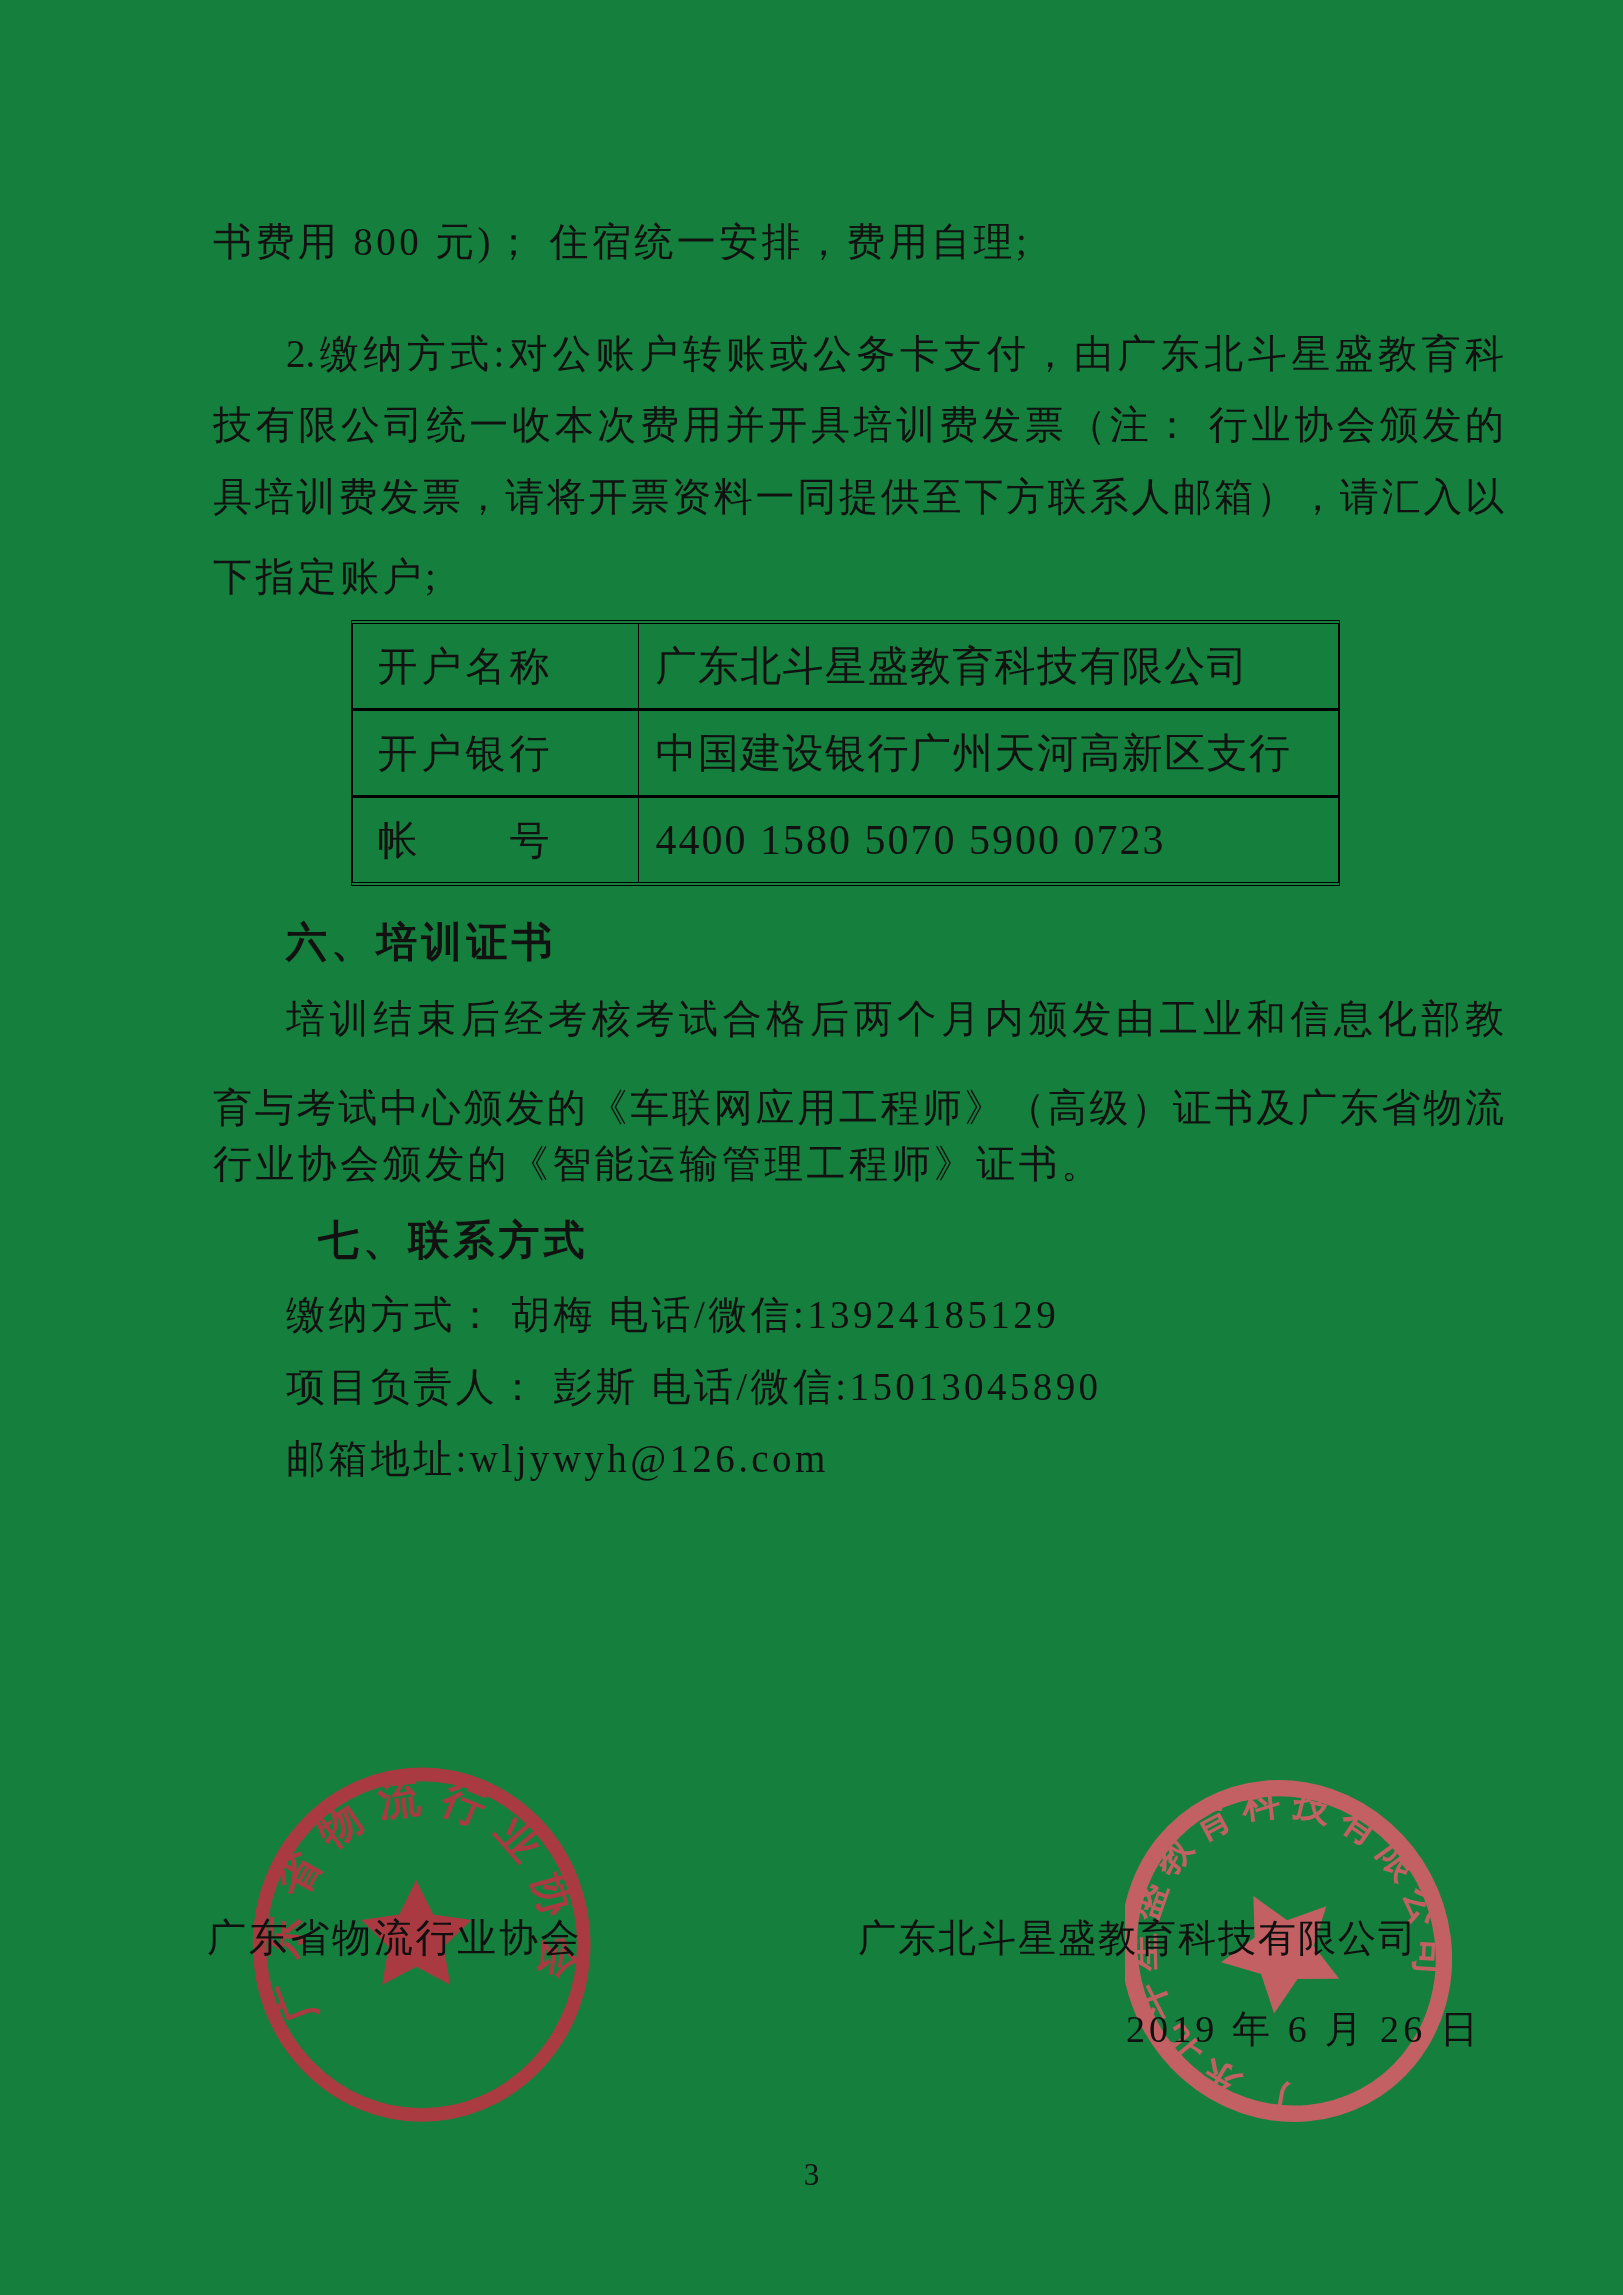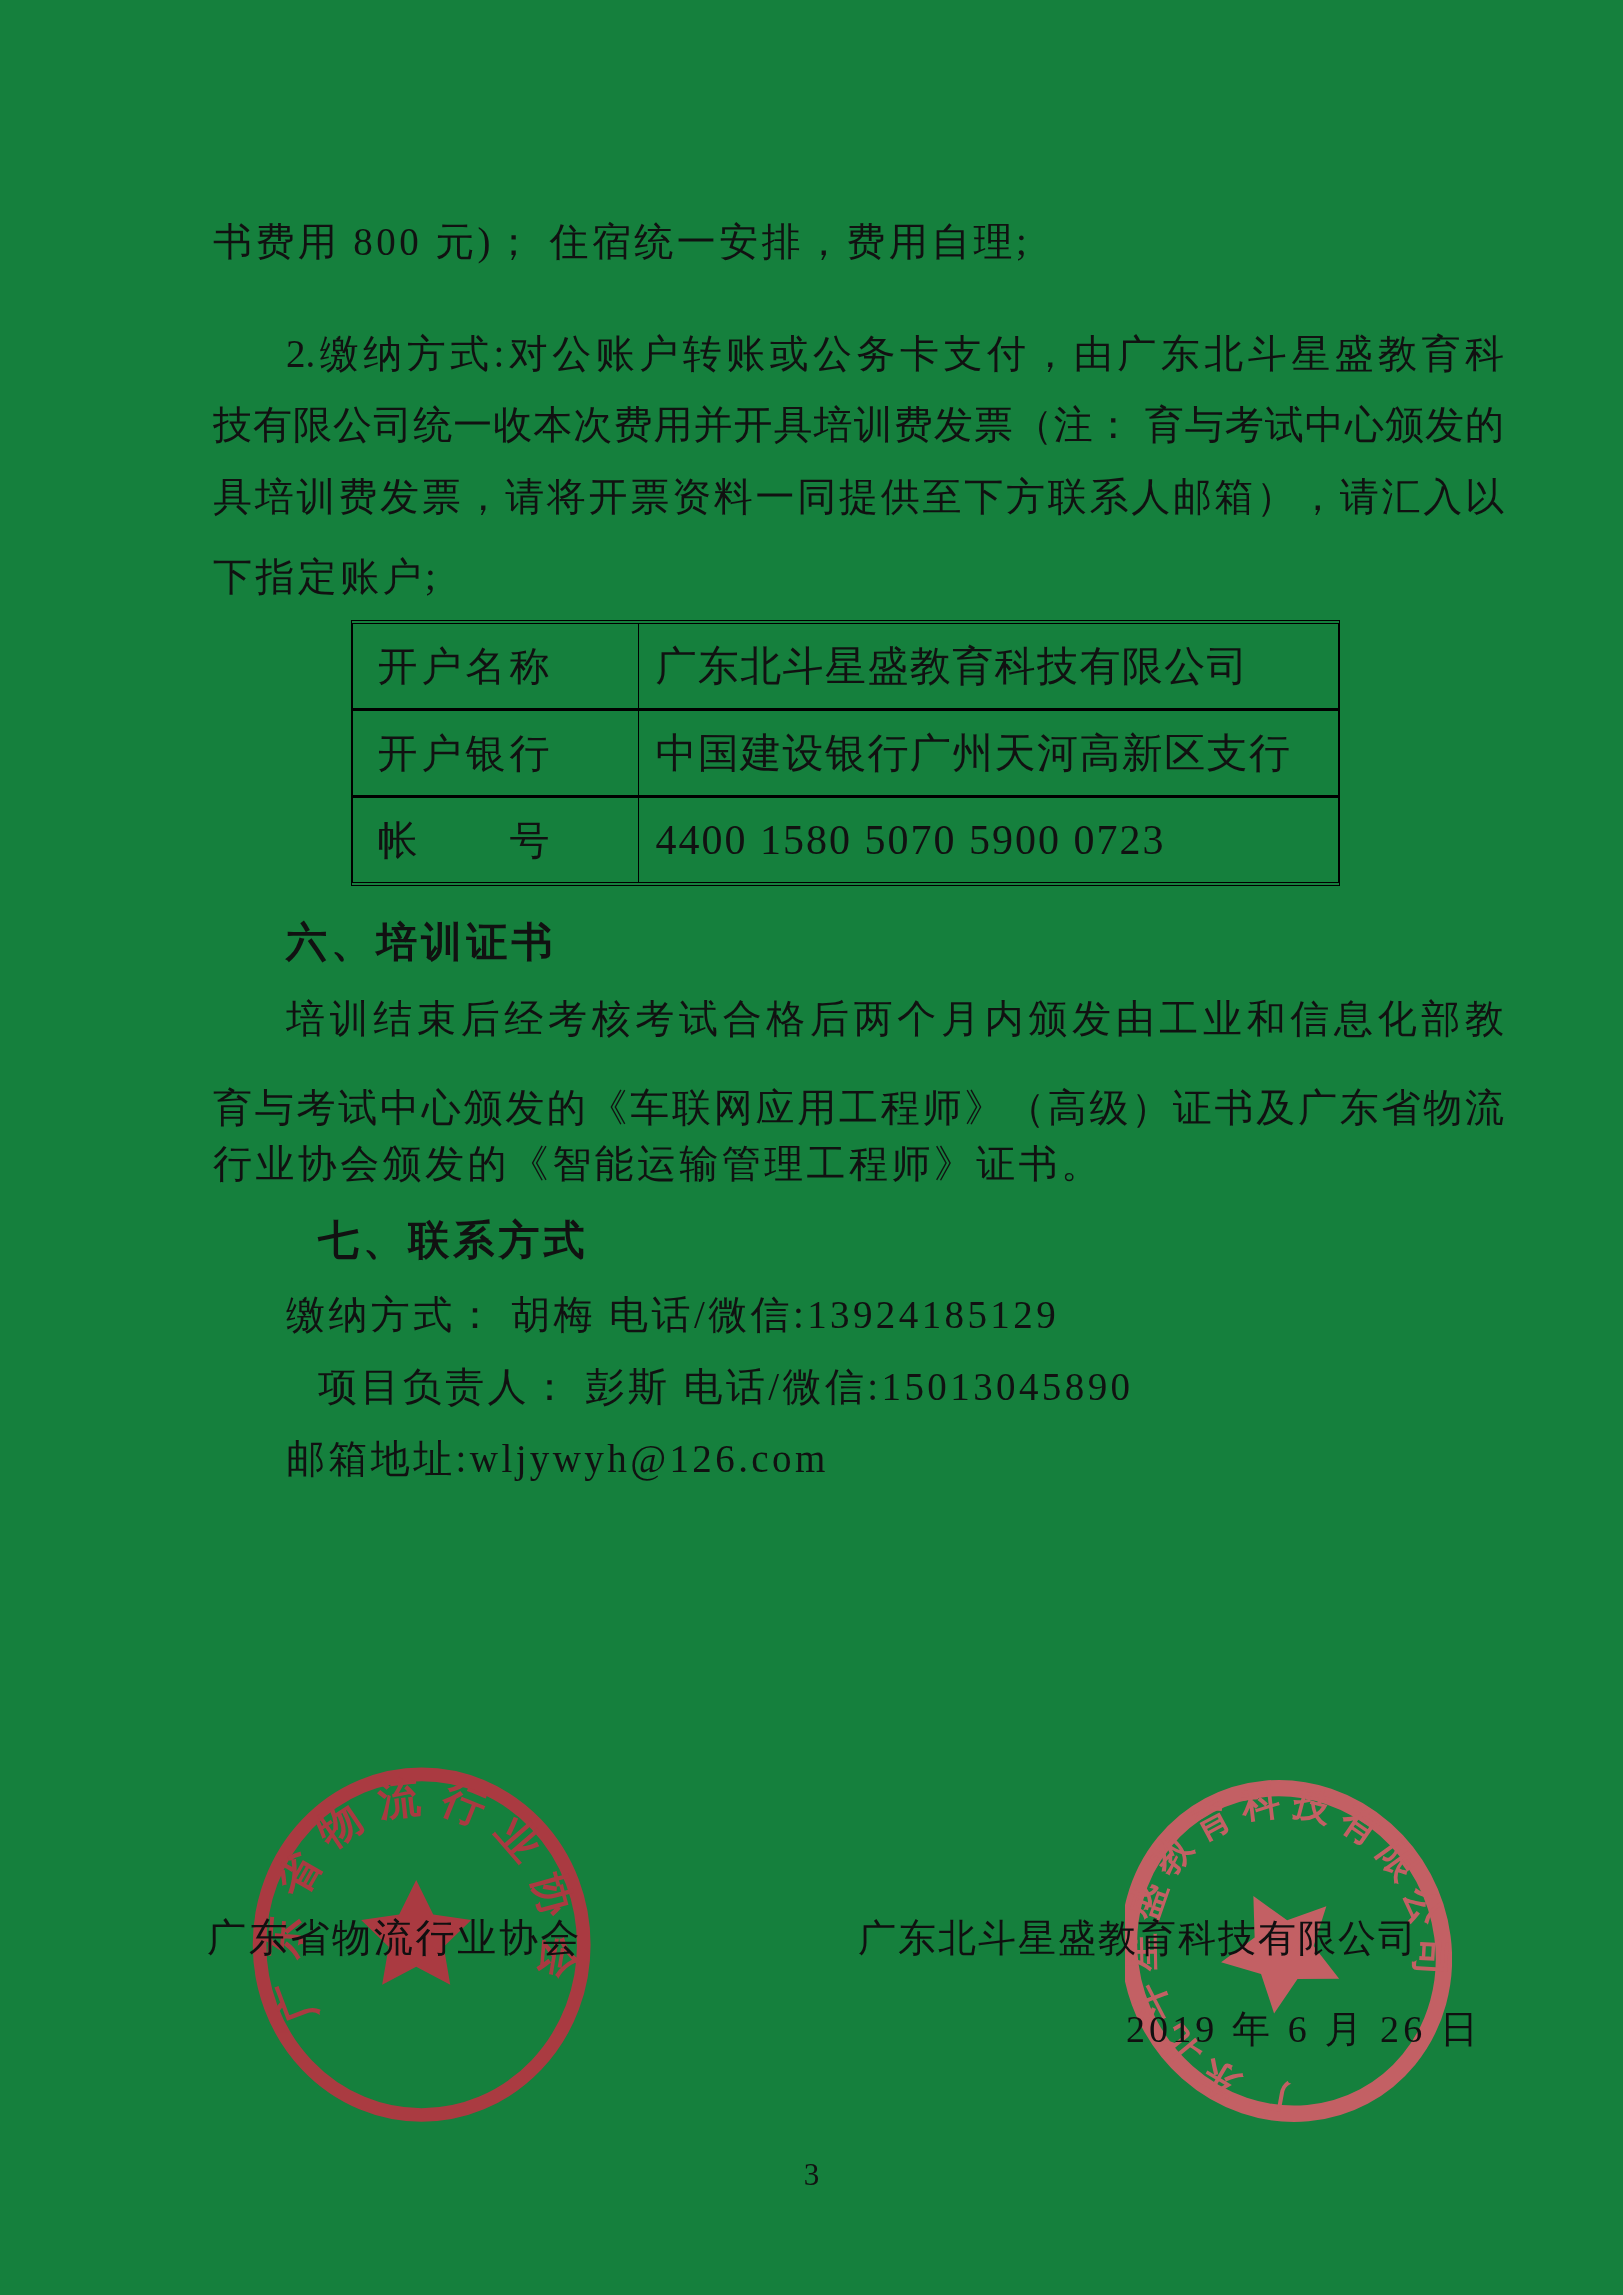--- a/index.html
+++ b/index.html
@@ -28,21 +28,21 @@
   .indent{padding-left:73px;width:1218px;}
   .l1{top:220px;}
   .l2{top:332px;}
   .l3{top:403px;}
   .l4{top:475px;}
   .l5{top:547px;margin-top:8px;}
   .s6l1{top:997px;}
   .s6l2{top:1070px;margin-top:16px;}
   .s6l3{top:1142px;}
   .c1{top:1293px;}
-  .c2{top:1365px;margin-left:32px;}
+  .c2{top:1365px;}
   .c3{top:1437px;}
   .heading{
     position:absolute;left:286px;
     font-family:"Liberation Sans","DejaVu Sans",sans-serif;
     font-weight:bold;
     font-size:41px;line-height:45px;
     letter-spacing:4.1px;white-space:nowrap;
   }
   .s6h{top:920px;}
   .s7h{top:1218px;margin-left:32px;}
@@ -100,21 +100,21 @@
     text-align:center;font-size:31px;letter-spacing:0;
   }
 </style>
 </head>
 <body>
 
 <div class="page">
 
   <div class="bodyline l1">书费用 800 元)； 住宿统一安排，费用自理;</div>
   <div class="bodyline l2 just indent">2.缴纳方式:对公账户转账或公务卡支付，由广东北斗星盛教育科</div>
-  <div class="bodyline l3 just">技有限公司统一收本次费用并开具培训费发票（注： 育与考试中心颁发的</div>
+  <div class="bodyline l3 just">技有限公司统一收本次费用并开具培训费发票（注： 行业协会颁发的</div>
   <div class="bodyline l4 just">具培训费发票，请将开票资料一同提供至下方联系人邮箱），请汇入以</div>
   <div class="bodyline l5">下指定账户;</div>
 
   <div class="banktable">
     <div class="trow">
       <div class="tlabel">
           <span>开户名称</span>
         </div>
       <div class="tvalue">广东北斗星盛教育科技有限公司</div>
     </div>

